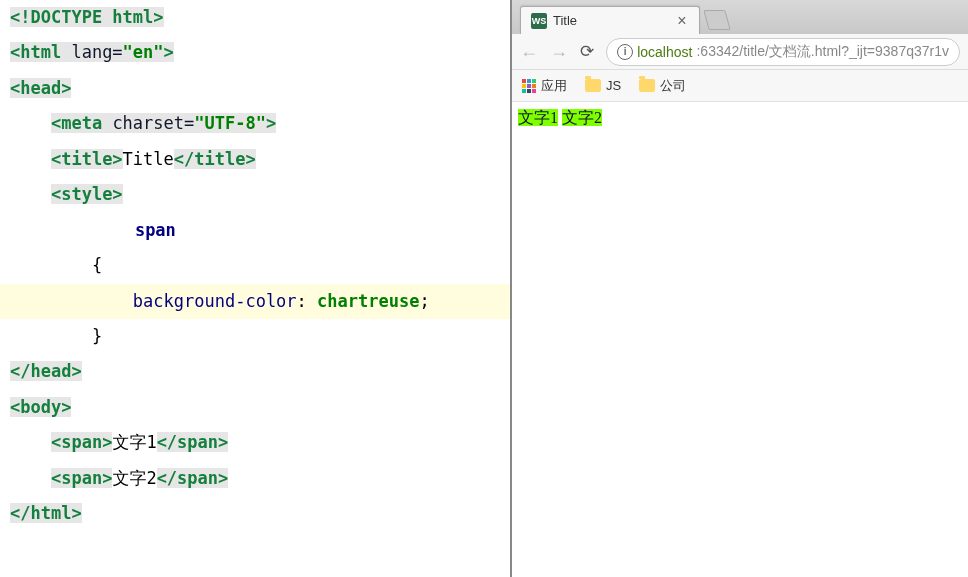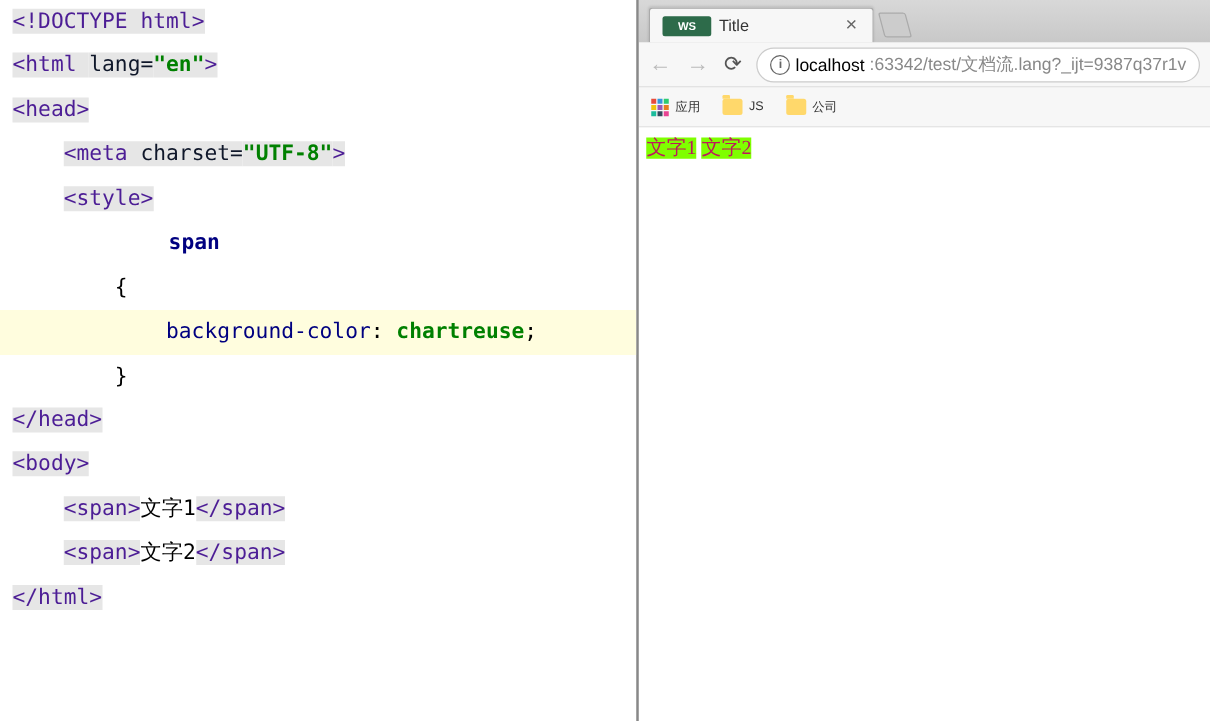--- a/index.html
+++ b/index.html
@@ -22,21 +22,21 @@
     .code-line {
       padding: 2px 10px;
       line-height: 1.85;
       white-space: pre;
       font-family: "Consolas", "Monaco", monospace;
       font-size: 17px;
     }
     .highlighted-line {
       background: #fffdde;
     }
-    .tag { color: #4c1d95; font-weight: normal; background: #e6e6e6; }
+    .tag { color: #15803d; font-weight: bold; background: #e6e6e6; }
     .attr { color: #0f172a; font-weight: normal; background: #e6e6e6; }
     .val { color: #008000; font-weight: bold; background: #e6e6e6; }
     .text { color: #000; }
     .css-sel { color: #000080; font-weight: bold; margin-left: 43px; }
     .css-prop { color: #000080; font-weight: normal; }
     .css-val { color: #008000; font-weight: bold; }
     .css-punct { color: #000; }
 
     .browser-pane {
       flex: 1;
@@ -61,21 +61,21 @@
       padding: 6px 10px;
       display: flex;
       align-items: center;
       gap: 6px;
       width: 180px;
       height: 28px;
       color: #333;
       box-shadow: 0 -1px 2px rgba(0,0,0,0.1);
     }
     .tab .favicon {
-      width: 39px;
+      width: 16px;
       height: 16px;
       background: #2d6b4a;
       color: #fff;
       font-size: 9px;
       font-weight: bold;
       display: flex;
       align-items: center;
       justify-content: center;
       border-radius: 2px;
     }
@@ -134,31 +134,31 @@
       border: 1.5px solid #666;
       border-radius: 50%;
       display: flex;
       align-items: center;
       justify-content: center;
       font-size: 10px;
       font-weight: bold;
       color: #666;
       flex-shrink: 0;
     }
-    .url-host { color: #000000; }
+    .url-host { color: #4d7c0f; }
     .url-path { color: #888; }
     .bookmark-bar {
       height: 32px;
       background: #f7f7f7;
       border-bottom: 1px solid #e0e0e0;
       display: flex;
       align-items: center;
       padding: 0 10px;
       gap: 18px;
-      font-size: 10px;
+      font-size: 13px;
       color: #333;
     }
     .apps-ico {
       display: grid;
       grid-template-columns: repeat(3, 4px);
       grid-template-rows: repeat(3, 4px);
       gap: 1px;
     }
     .apps-ico span { width: 4px; height: 4px; }
     .apps-ico span:nth-child(1){background:#e74c3c;}
@@ -187,34 +187,35 @@
       height: 3px;
       background: #ffd86b;
       border-radius: 1px 1px 0 0;
     }
     .page-content {
       flex: 1;
       background: #fff;
       padding: 6px;
       font-family: "SimSun", serif;
       font-size: 16px;
-      color: #be185d;
+      color: #0f172a;
     }
     .page-content .rendered-span {
       background: chartreuse;
     }
   </style>
 </head>
 <body>
 
 <div class="editor-pane">
   <div class="code-line"><span class="tag"><span>&lt;!DOCTYPE </span><span>html</span>&gt;</span></div>
   <div class="code-line"><span class="tag"><span>&lt;html </span></span><span class="attr">lang=</span><span class="val">"en"</span><span class="tag">&gt;</span></div>
   <div class="code-line"><span class="tag">&lt;head&gt;</span></div>
   <div class="code-line">    <span class="tag">&lt;meta </span><span class="attr">charset=</span><span class="val">"UTF-8"</span><span class="tag">&gt;</span></div>
+  <div class="code-line">    <span class="tag">&lt;title&gt;</span><span class="text">Title</span><span class="tag">&lt;/title&gt;</span></div>
   <div class="code-line">    <span class="tag">&lt;style&gt;</span></div>
   <div class="code-line">        <span class="css-sel">span</span></div>
   <div class="code-line">        <span class="css-punct">{</span></div>
   <div class="code-line highlighted-line">            <span class="css-prop">background-color</span><span class="css-punct">: </span><span class="css-val">chartreuse</span><span class="css-punct">;</span></div>
   <div class="code-line">        <span class="css-punct">}</span></div>
   <div class="code-line"><span class="tag">&lt;/head&gt;</span></div>
   <div class="code-line"><span class="tag">&lt;body&gt;</span></div>
   <div class="code-line">    <span class="tag">&lt;span&gt;</span><span class="text">文字1</span><span class="tag">&lt;/span&gt;</span></div>
   <div class="code-line">    <span class="tag">&lt;span&gt;</span><span class="text">文字2</span><span class="tag">&lt;/span&gt;</span></div>
   <div class="code-line"><span class="tag">&lt;/html&gt;</span></div>
@@ -230,21 +231,21 @@
     <div class="new-tab"></div>
   </div>
 
   <div class="addr-bar">
     <span class="nav-arrow">←</span>
     <span class="nav-arrow fwd">→</span>
     <span class="reload">⟳</span>
     <div class="url-box">
       <span class="info-icon">i</span>
       <span class="url-host">localhost</span>
-        <span class="url-path">:63342/test/文档流.lang?_ijt=9387q37r1v</span>
+        <span class="url-path">:63342/title/文档流.html?_ijt=9387q37r1v</span>
     </div>
   </div>
 
   <div class="bookmark-bar">
     <div class="bm-item">
       <div class="apps-ico">
           <span></span>
           <span></span>
           <span></span>
           <span></span>

